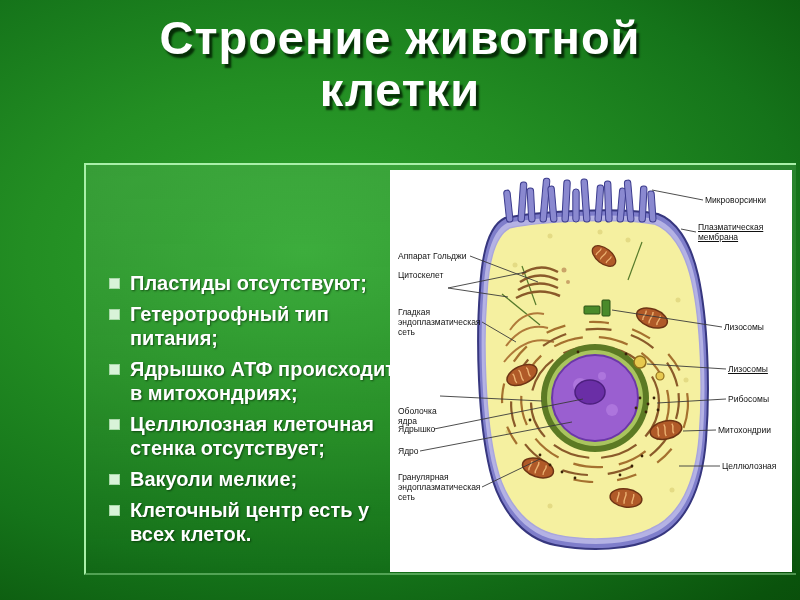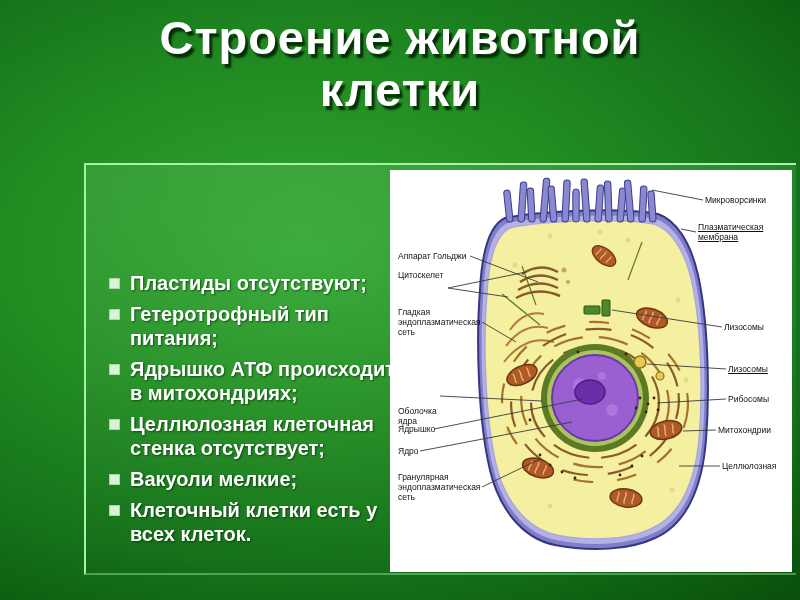--- a/index.html
+++ b/index.html
@@ -53,21 +53,21 @@
     <li>
         <span class="sq"></span>
         <span>Целлюлозная клеточная стенка отсутствует;</span>
       </li>
     <li>
         <span class="sq"></span>
         <span>Вакуоли мелкие;</span>
       </li>
     <li>
         <span class="sq"></span>
-        <span>Клеточный клетки есть у всех клеток.</span>
+        <span>Клеточный центр есть у всех клеток.</span>
       </li>
   </ul>
 
   <div class="diagram">
     <svg width="402" height="402" viewBox="0 0 402 402">
       <defs>
         <path id="cellshape" d="M115,48 C100,55 92,80 90,120 C86,170 88,250 100,300 C108,335 130,368 165,375 C200,382 240,380 265,368 C295,355 312,320 316,270 C320,220 318,150 308,105 C300,70 285,50 268,44 C230,37 150,41 115,48 Z"></path>
         <g id="mito">
           <ellipse rx="16" ry="9" fill="#b05a28" stroke="#6e3414" stroke-width="1.5"></ellipse>
           <path d="M-8,-5 C-6,-1 -10,1 -8,5 M-1,-6 C1,-2 -3,2 -1,6 M7,-5 C9,-1 5,1 7,5" stroke="#ecb272" stroke-width="1.4" fill="none"></path>

